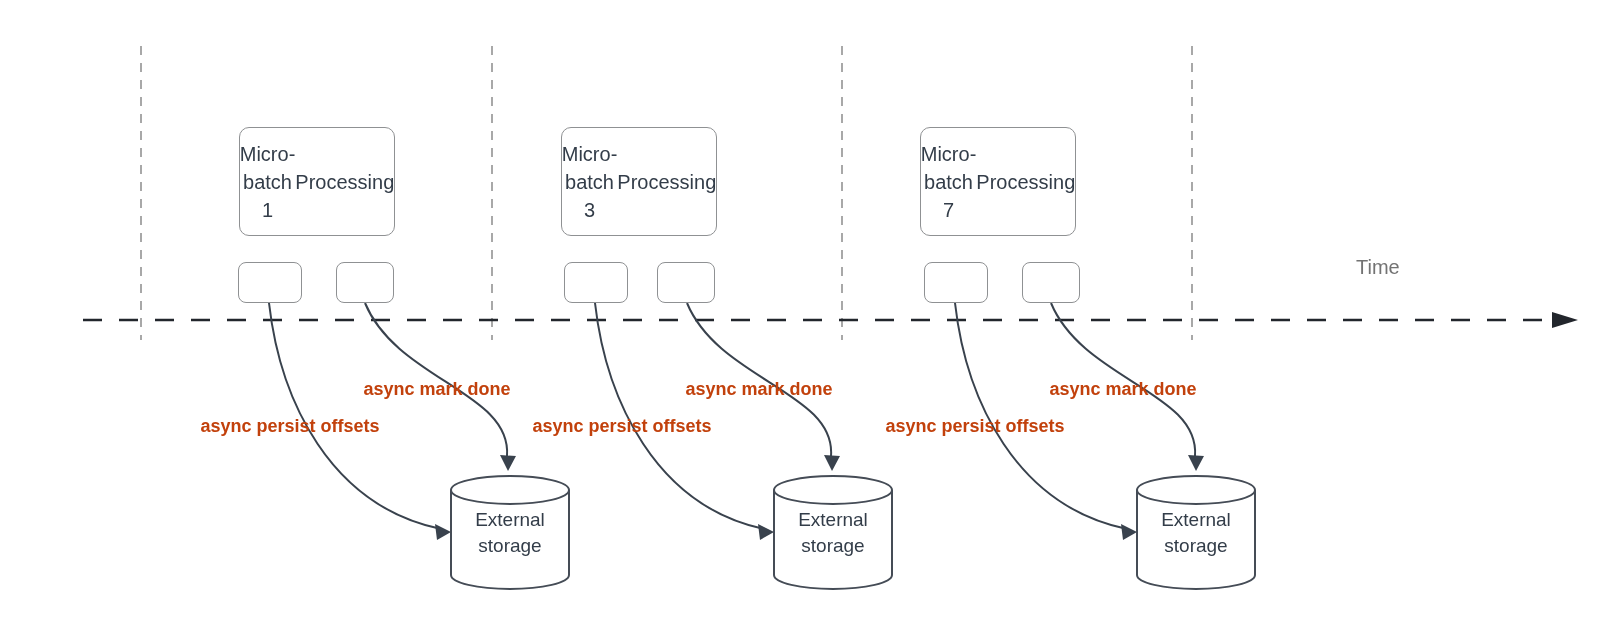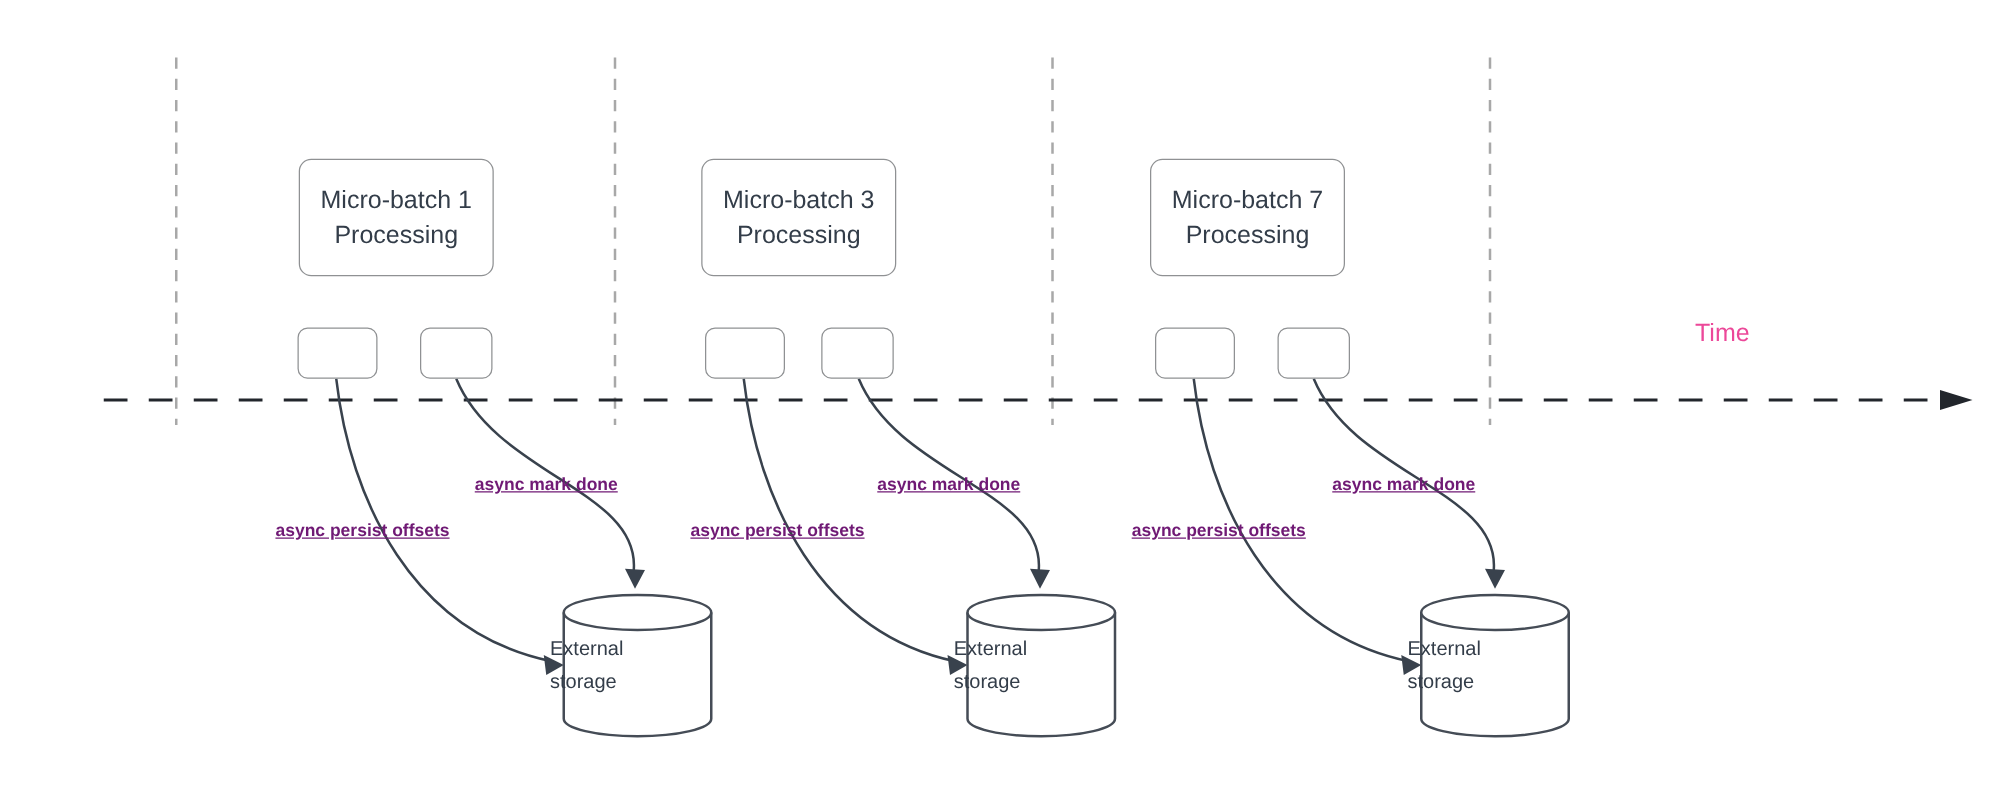--- a/index.html
+++ b/index.html
@@ -10,67 +10,65 @@
     background: #ffffff;
     font-family: "Liberation Sans", sans-serif;
     overflow: hidden;
   }
   svg.layer { position: absolute; left: 0; top: 0; width: 1600px; height: 642px; }
 
   .bigbox {
     position: absolute;
     top: 127px;
     width: 156px;
-    height: 94px;
+    height: 109px;
     box-sizing: border-box;
     border: 1.5px solid #8f9193;
     border-radius: 10px;
     background: #ffffff;
     display: flex;
-    flex-direction: column;
     align-items: center;
     justify-content: center;
     color: #333d49;
     font-size: 20px;
     line-height: 28px;
     text-align: center;
   }
   .smallbox {
     position: absolute;
     top: 262px;
     height: 41px;
     box-sizing: border-box;
     border: 1.5px solid #8f9193;
     border-radius: 8px;
     background: #ffffff;
   }
   .boldlbl {
     position: absolute;
     transform: translateX(-50%);
     font-weight: bold;
-    font-size: 14px;
-    color: #701a75;
+    font-size: 18px;
+    color: #c2410c;
     white-space: nowrap;
-    text-decoration: underline;
   }
   .storagelbl {
     position: absolute;
     transform: translateX(-50%);
     width: 140px;
-    text-align: left;
-    font-size: 16px;
+    text-align: center;
+    font-size: 19px;
     line-height: 26px;
     color: #333d49;
   }
   .timelbl {
     position: absolute;
     left: 1356px;
     top: 256px;
     font-size: 20px;
-    color: #ec4899;
+    color: #737373;
     text-align: center;
   }
 </style>
 </head>
 <body>
 
 <div class="canvas">
 
   <svg class="layer" viewBox="0 0 1600 642">
 

